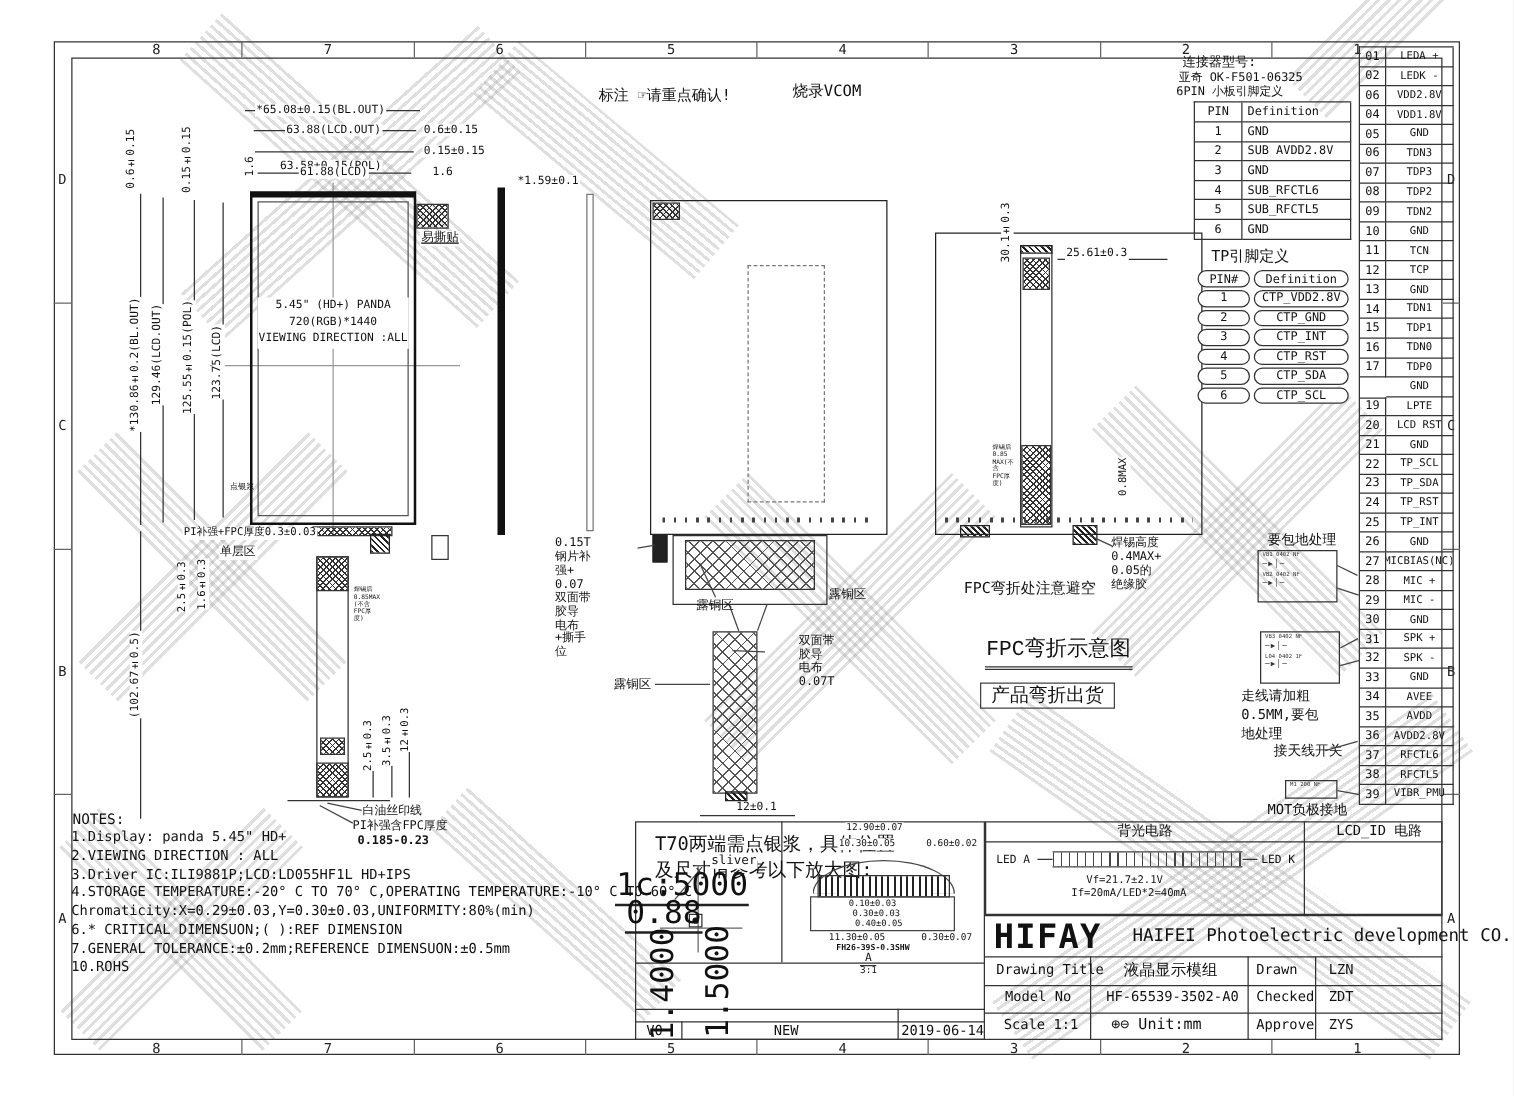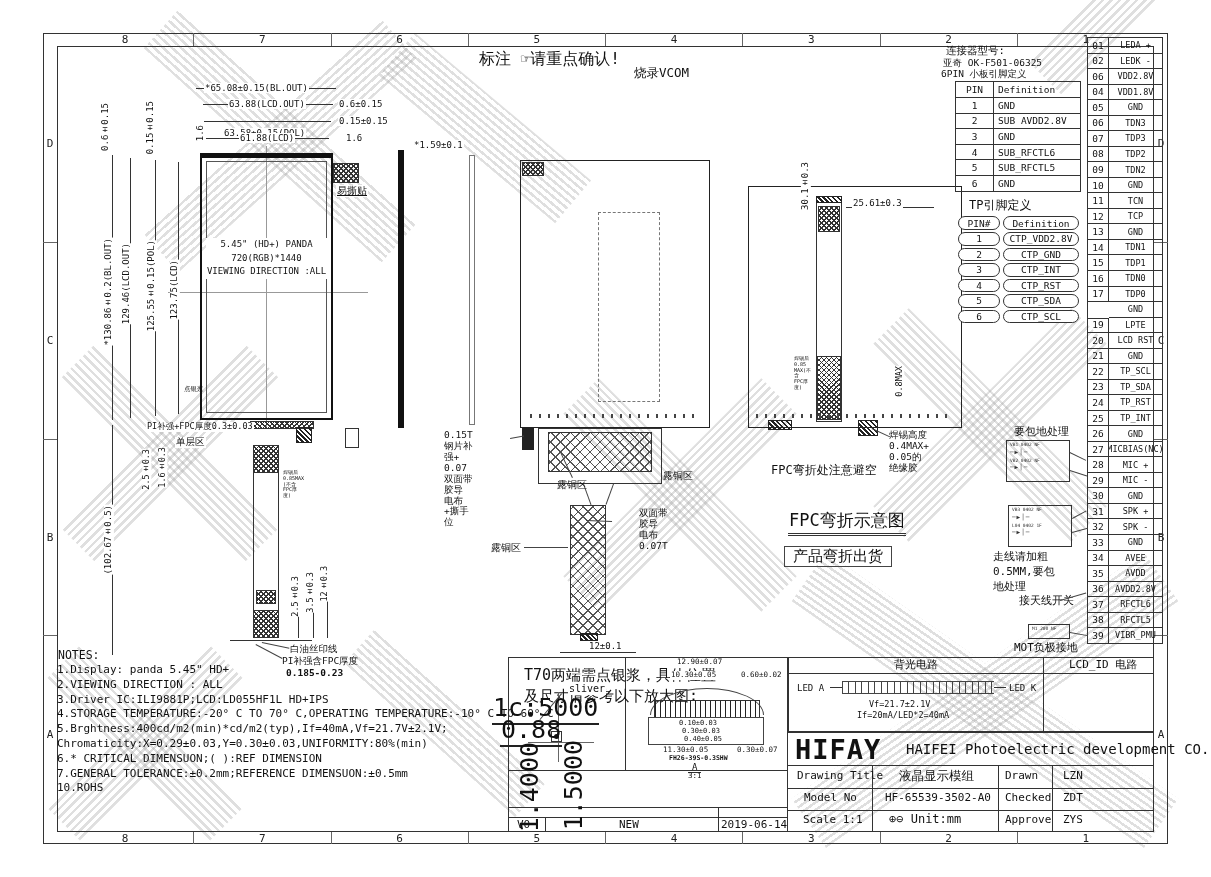--- a/index.html
+++ b/index.html
@@ -96,21 +96,21 @@
       <div class="gcell">A</div>
     </div>
   <div class="strip strip-v" style="left:1154px;top:46px;width:14px;height:786px;">
 
   <div class="gcell">D</div>
       <div class="gcell">C</div>
       <div class="gcell">B</div>
       <div class="gcell">A</div>
     </div>
 
-  <div class="t tn" style="left:478px;top:50px;font-size:16px;">
+  <div class="t tn" style="left:478px;top:70px;font-size:12px;">
     <span>标注</span>
     <span>☞</span><span>请重点确认!</span>
   </div>
   <div class="t tn" style="left:633px;top:66px;font-size:12.5px;">烧录VCOM</div>
 
   <div class="a">
     <div class="ln" style="left:266px;top:146px;width:1px;height:282px;background:#999;"></div>
     <div class="ln" style="left:168px;top:292px;width:200px;height:1px;background:#999;"></div>
     <div class="bx" style="left:200px;top:153px;width:133px;height:267px;border-width:2px;border-top-width:5px;border-color:#111;"></div>
     <div class="bx" style="left:206px;top:161px;width:121px;height:252px;border-color:#555;"></div>
@@ -224,21 +224,21 @@
     <div class="ln" style="left:846px;top:207px;width:88px;height:1px;"></div>
     <div class="t" style="left:852px;top:198px;">25.61±0.3</div>
     <div class="rv" style="left:895px;top:366px;font-size:8.5px;">0.8MAX</div>
     <div class="t tn pre" style="left:793px;top:356px;font-size:5px;">焊锡后0.85
 MAX(不含
 FPC厚度)</div>
     <div class="t tn pre" style="left:888px;top:430px;font-size:9.5px;">焊锡高度0.4MAX+
 0.05的绝缘胶</div>
     <div class="lead" style="left:872px;top:428px;width:20px;transform:rotate(25deg);"></div>
     <div class="t tn" style="left:770px;top:464px;font-size:12px;">FPC弯折处注意避空</div>
-    <div class="t tn" style="left:788px;top:511px;font-size:17px;border-bottom:3px double #333;padding-bottom:2px;">FPC弯折示意图</div>
+    <div class="t tn" style="left:788px;top:511px;font-size:17px;border-bottom:3px double #333;padding-bottom:2px;font-family:Liberation Mono, monospace;">FPC弯折示意图</div>
     <div class="t tn" style="left:784px;top:546px;font-size:15px;border:1.5px solid #444;padding:1px 8px;">产品弯折出货</div>
   </div>
 
   <div class="t tn" style="left:945px;top:44px;font-size:10.5px;">连接器型号:</div>
   <div class="t tn" style="left:942px;top:58px;font-size:9.5px;">亚奇 OK-F501-06325</div>
   <div class="t tn" style="left:940px;top:69px;font-size:9.5px;">6PIN 小板引脚定义</div>
   <div class="tbl" style="left:955px;top:81px;width:126px;">
     <div class="r" style="height:16px;">
       <div class="c" style="width:38px;">PIN</div>
       <div class="c" style="width:87px;justify-content:flex-start;padding-left:4px;">Definition</div>
@@ -536,21 +536,20 @@
   <div class="lead" style="left:1060px;top:600px;width:27px;transform:rotate(-16deg);"></div>
   <div class="lead" style="left:1070px;top:632px;width:18px;transform:rotate(10deg);"></div>
 
   <div class="t tn" style="left:57px;top:649px;font-size:11.5px;">NOTES:</div>
   <div class="a" style="left:57px;top:663px;font-size:11px;line-height:14.8px;white-space:nowrap;">
 
   <div>1.Display: panda 5.45" HD+</div>
       <div>2.VIEWING DIRECTION : ALL</div>
       <div>3.Driver IC:ILI9881P;LCD:LD055HF1L HD+IPS</div>
       <div>4.STORAGE TEMPERATURE:-20° C TO 70° C,OPERATING TEMPERATURE:-10° C TO 60° C</div>
-      <div>5.Brghtness:400cd/m2(min)*cd/m2(typ),If=40mA,Vf=21.7V±2.1V;</div>
       <div> Chromaticity:X=0.29±0.03,Y=0.30±0.03,UNIFORMITY:80%(min)</div>
       <div>6.* CRITICAL DIMENSUON;( ):REF DIMENSION</div>
       <div>7.GENERAL TOLERANCE:±0.2mm;REFERENCE DIMENSUON:±0.5mm</div>
       <div>10.ROHS</div>
     </div>
 
   <div class="bx" style="left:508px;top:657px;width:280px;height:175px;"></div>
   <div class="ln" style="left:625px;top:657px;width:1px;height:113px;"></div>
   <div class="ln" style="left:508px;top:770px;width:280px;height:1px;"></div>
   <div class="ln" style="left:508px;top:807px;width:280px;height:1px;"></div>

